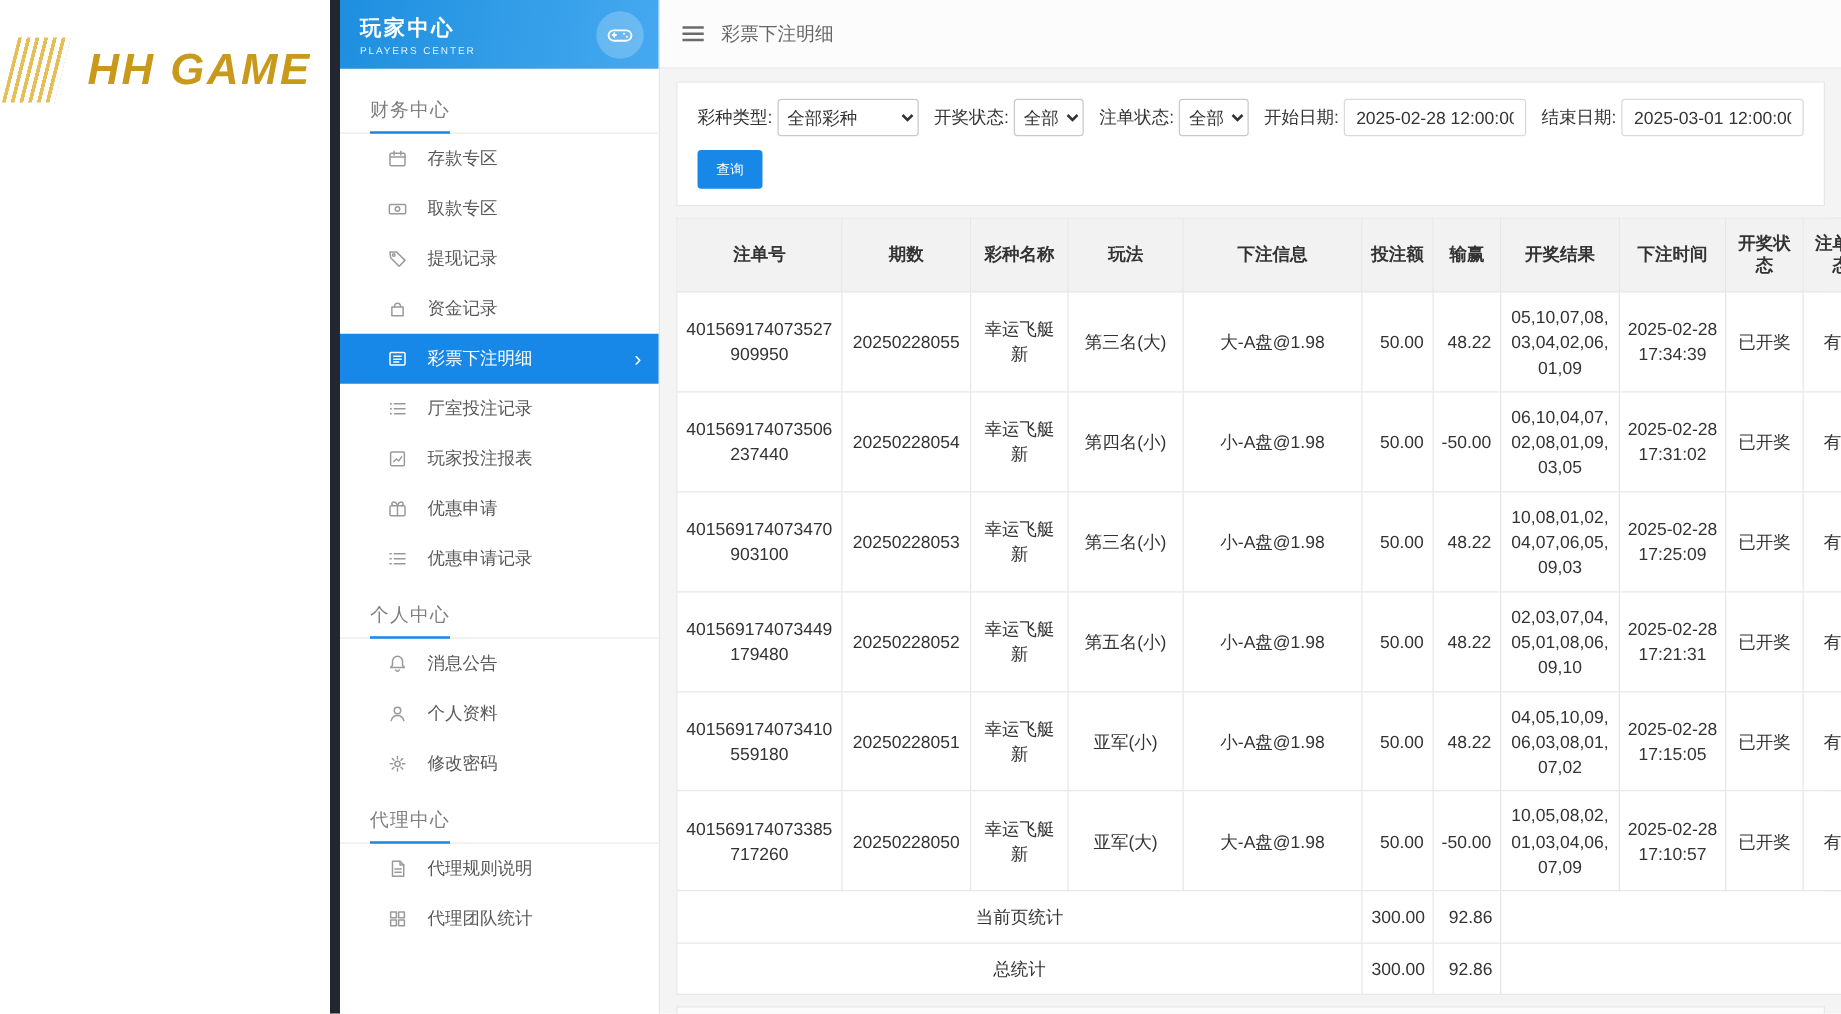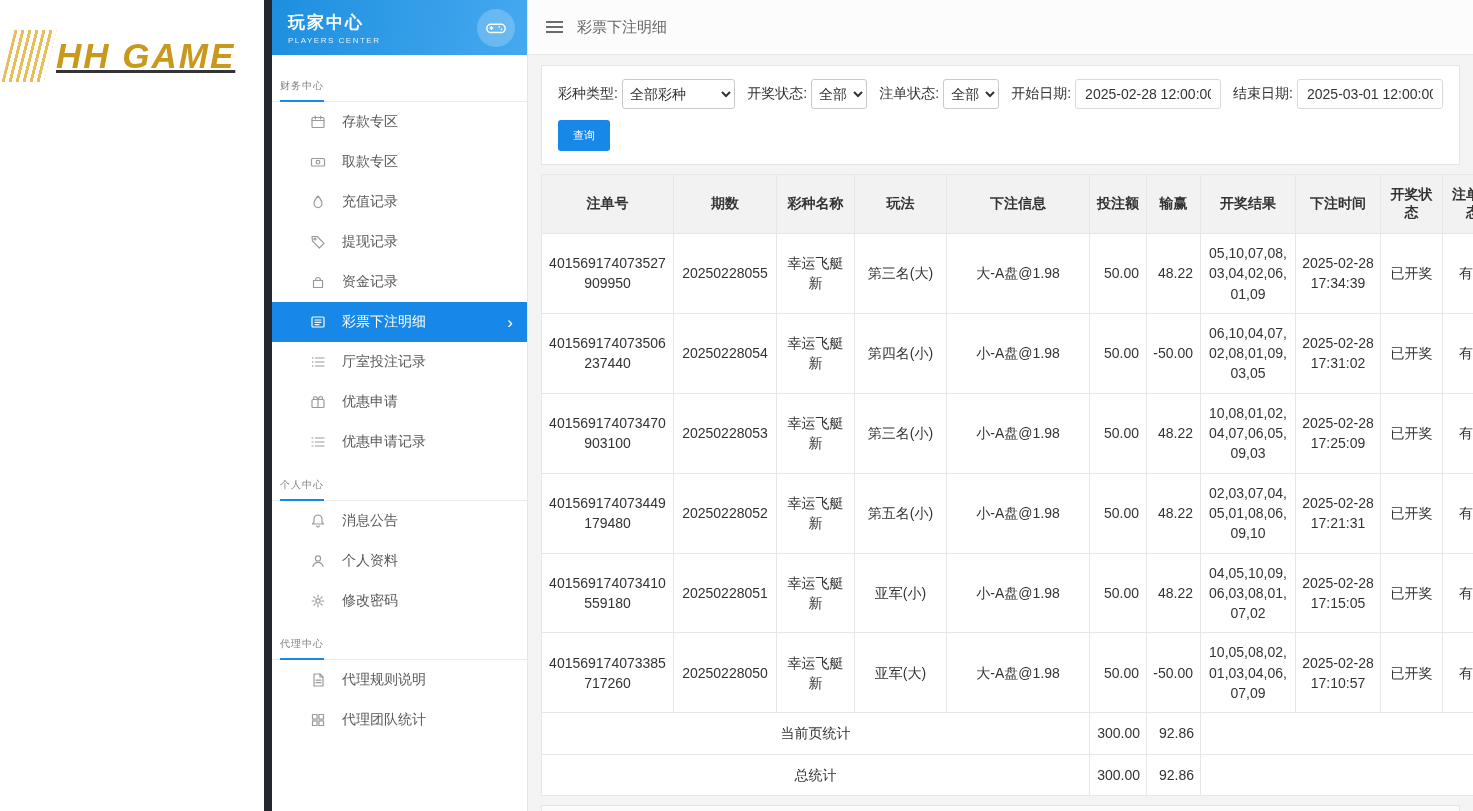--- a/index.html
+++ b/index.html
@@ -4,21 +4,21 @@
 <style>
   * { box-sizing: border-box; margin: 0; padding: 0; }
   html,body { width:1473px; height:811px; }
   body {
     display:flex;
     font-family:"Liberation Sans","DejaVu Sans",sans-serif;
     background:#fff; overflow:hidden; font-size:14px; color:#333;
   }
   
   .left-col { width:264px; background:#fff; flex:0 0 auto; }
-  .logo { display:flex; align-items:center; gap:6px; padding:30px 0 0 8px;text-decoration:underline; }
+  .logo { display:flex; align-items:center; gap:20px; padding:30px 0 0 8px; }
   .logo-stripes {
     width:42px; height:52px; flex:0 0 auto;
     background:repeating-linear-gradient(90deg,#e2b23a 0 3px,rgba(255,255,255,0) 3px 7px);
     transform:skewX(-14deg); opacity:.85;
   }
   .logo-text {
     font-size:35px; font-weight:bold; font-style:italic;
     letter-spacing:2px; color:#c9991c; white-space:nowrap;
   }
   .dark-strip { width:8px; background:#23272e; flex:0 0 auto; }
@@ -28,21 +28,21 @@
     height:55px; background:linear-gradient(100deg,#1d8fdf,#45a9f0);
     display:flex; align-items:center; justify-content:space-between;
     padding:0 12px 0 16px; overflow:hidden;
   }
   .sb-title { color:#fff; font-size:17px; font-weight:bold; letter-spacing:2px; }
   .sb-subtitle { color:#e3f2ff; font-size:8px; letter-spacing:1.5px; margin-top:2px; }
   .sb-gamepad {
     width:38px; height:38px; border-radius:50%; background:rgba(255,255,255,.22);
     display:flex; align-items:center; justify-content:center; flex:0 0 auto;
   }
-  .sb-section-title { margin-top:16px; padding-left:8px; color:#7f7f7f; font-size:10px; border-bottom:1px solid #ececec; }
+  .sb-section-title { margin-top:16px; padding-left:24px; color:#7f7f7f; font-size:15px; border-bottom:1px solid #ececec; }
   .sb-section-title span { display:inline-block; padding-bottom:7px; margin-bottom:-1px; border-bottom:2px solid #1888e8; letter-spacing:1px; }
   .sb-nav-items { padding-top:8px; }
   .sb-item {
     height:40px; display:flex; align-items:center; padding-left:38px;
     color:#595959; font-size:14px; cursor:pointer; position:relative;
   }
   .sb-icon { width:16px; height:16px; margin-right:16px; color:#9a9a9a; display:inline-flex; flex:0 0 auto; }
   .sb-icon svg { width:16px; height:16px; }
   .sb-item.active { background:#1888e8; color:#fff; }
   .sb-item.active .sb-icon { color:#fff; }
@@ -132,28 +132,20 @@
           <svg width="16" height="16" viewBox="0 0 16 16" fill="none" stroke="currentColor" stroke-width="1.2" stroke-linecap="round" stroke-linejoin="round">
             <rect x="1.5" y="4.5" width="13" height="7.5" rx="1"></rect>
             <circle cx="8" cy="8.2" r="1.8"></circle>
           </svg>
         </span>
         <span>取款专区</span>
       </div>
       <div class="sb-item">
         <span class="sb-icon">
           <svg width="16" height="16" viewBox="0 0 16 16" fill="none" stroke="currentColor" stroke-width="1.2" stroke-linecap="round" stroke-linejoin="round">
-            <path d="M8 2C8 2 4 6.6 4 9.6a4 4 0 0 0 8 0C12 6.6 8 2 8 2z"></path>
-          </svg>
-        </span>
-        <span>充值记录</span>
-      </div>
-      <div class="sb-item">
-        <span class="sb-icon">
-          <svg width="16" height="16" viewBox="0 0 16 16" fill="none" stroke="currentColor" stroke-width="1.2" stroke-linecap="round" stroke-linejoin="round">
             <path d="M2 2.5h5.2L14 9.3 9.3 14 2.5 7.2z"></path>
             <circle cx="5" cy="5" r="1"></circle>
           </svg>
         </span>
         <span>提现记录</span>
       </div>
       <div class="sb-item">
         <span class="sb-icon">
           <svg width="16" height="16" viewBox="0 0 16 16" fill="none" stroke="currentColor" stroke-width="1.2" stroke-linecap="round" stroke-linejoin="round">
             <path d="M3.5 6.5h9v7h-9z"></path>
@@ -175,20 +167,29 @@
       <div class="sb-item">
         <span class="sb-icon">
           <svg width="16" height="16" viewBox="0 0 16 16" fill="none" stroke="currentColor" stroke-width="1.2" stroke-linecap="round" stroke-linejoin="round">
             <path d="M5.5 4h8.5M5.5 8h8.5M5.5 12h8.5"></path>
             <circle cx="2.7" cy="4" r=".8" fill="currentColor" stroke="none"></circle>
             <circle cx="2.7" cy="8" r=".8" fill="currentColor" stroke="none"></circle>
             <circle cx="2.7" cy="12" r=".8" fill="currentColor" stroke="none"></circle>
           </svg>
         </span>
         <span>厅室投注记录</span>
+      </div>
+      <div class="sb-item">
+        <span class="sb-icon">
+          <svg width="16" height="16" viewBox="0 0 16 16" fill="none" stroke="currentColor" stroke-width="1.2" stroke-linecap="round" stroke-linejoin="round">
+            <rect x="2.5" y="2.5" width="11" height="11" rx="1"></rect>
+            <path d="M5 10.2l2-2 2 1.5 2.3-3.2"></path>
+          </svg>
+        </span>
+        <span>玩家投注报表</span>
       </div>
       <div class="sb-item">
         <span class="sb-icon">
           <svg width="16" height="16" viewBox="0 0 16 16" fill="none" stroke="currentColor" stroke-width="1.2" stroke-linecap="round" stroke-linejoin="round">
             <rect x="2" y="5.5" width="12" height="8" rx="1"></rect>
             <path d="M8 5.5v8M5 5.5C3 5.5 3 2.5 5 2.5S8 5.5 8 5.5M11 5.5c2 0 2-3 0-3S8 5.5 8 5.5"></path>
           </svg>
         </span>
         <span>优惠申请</span>
       </div>

